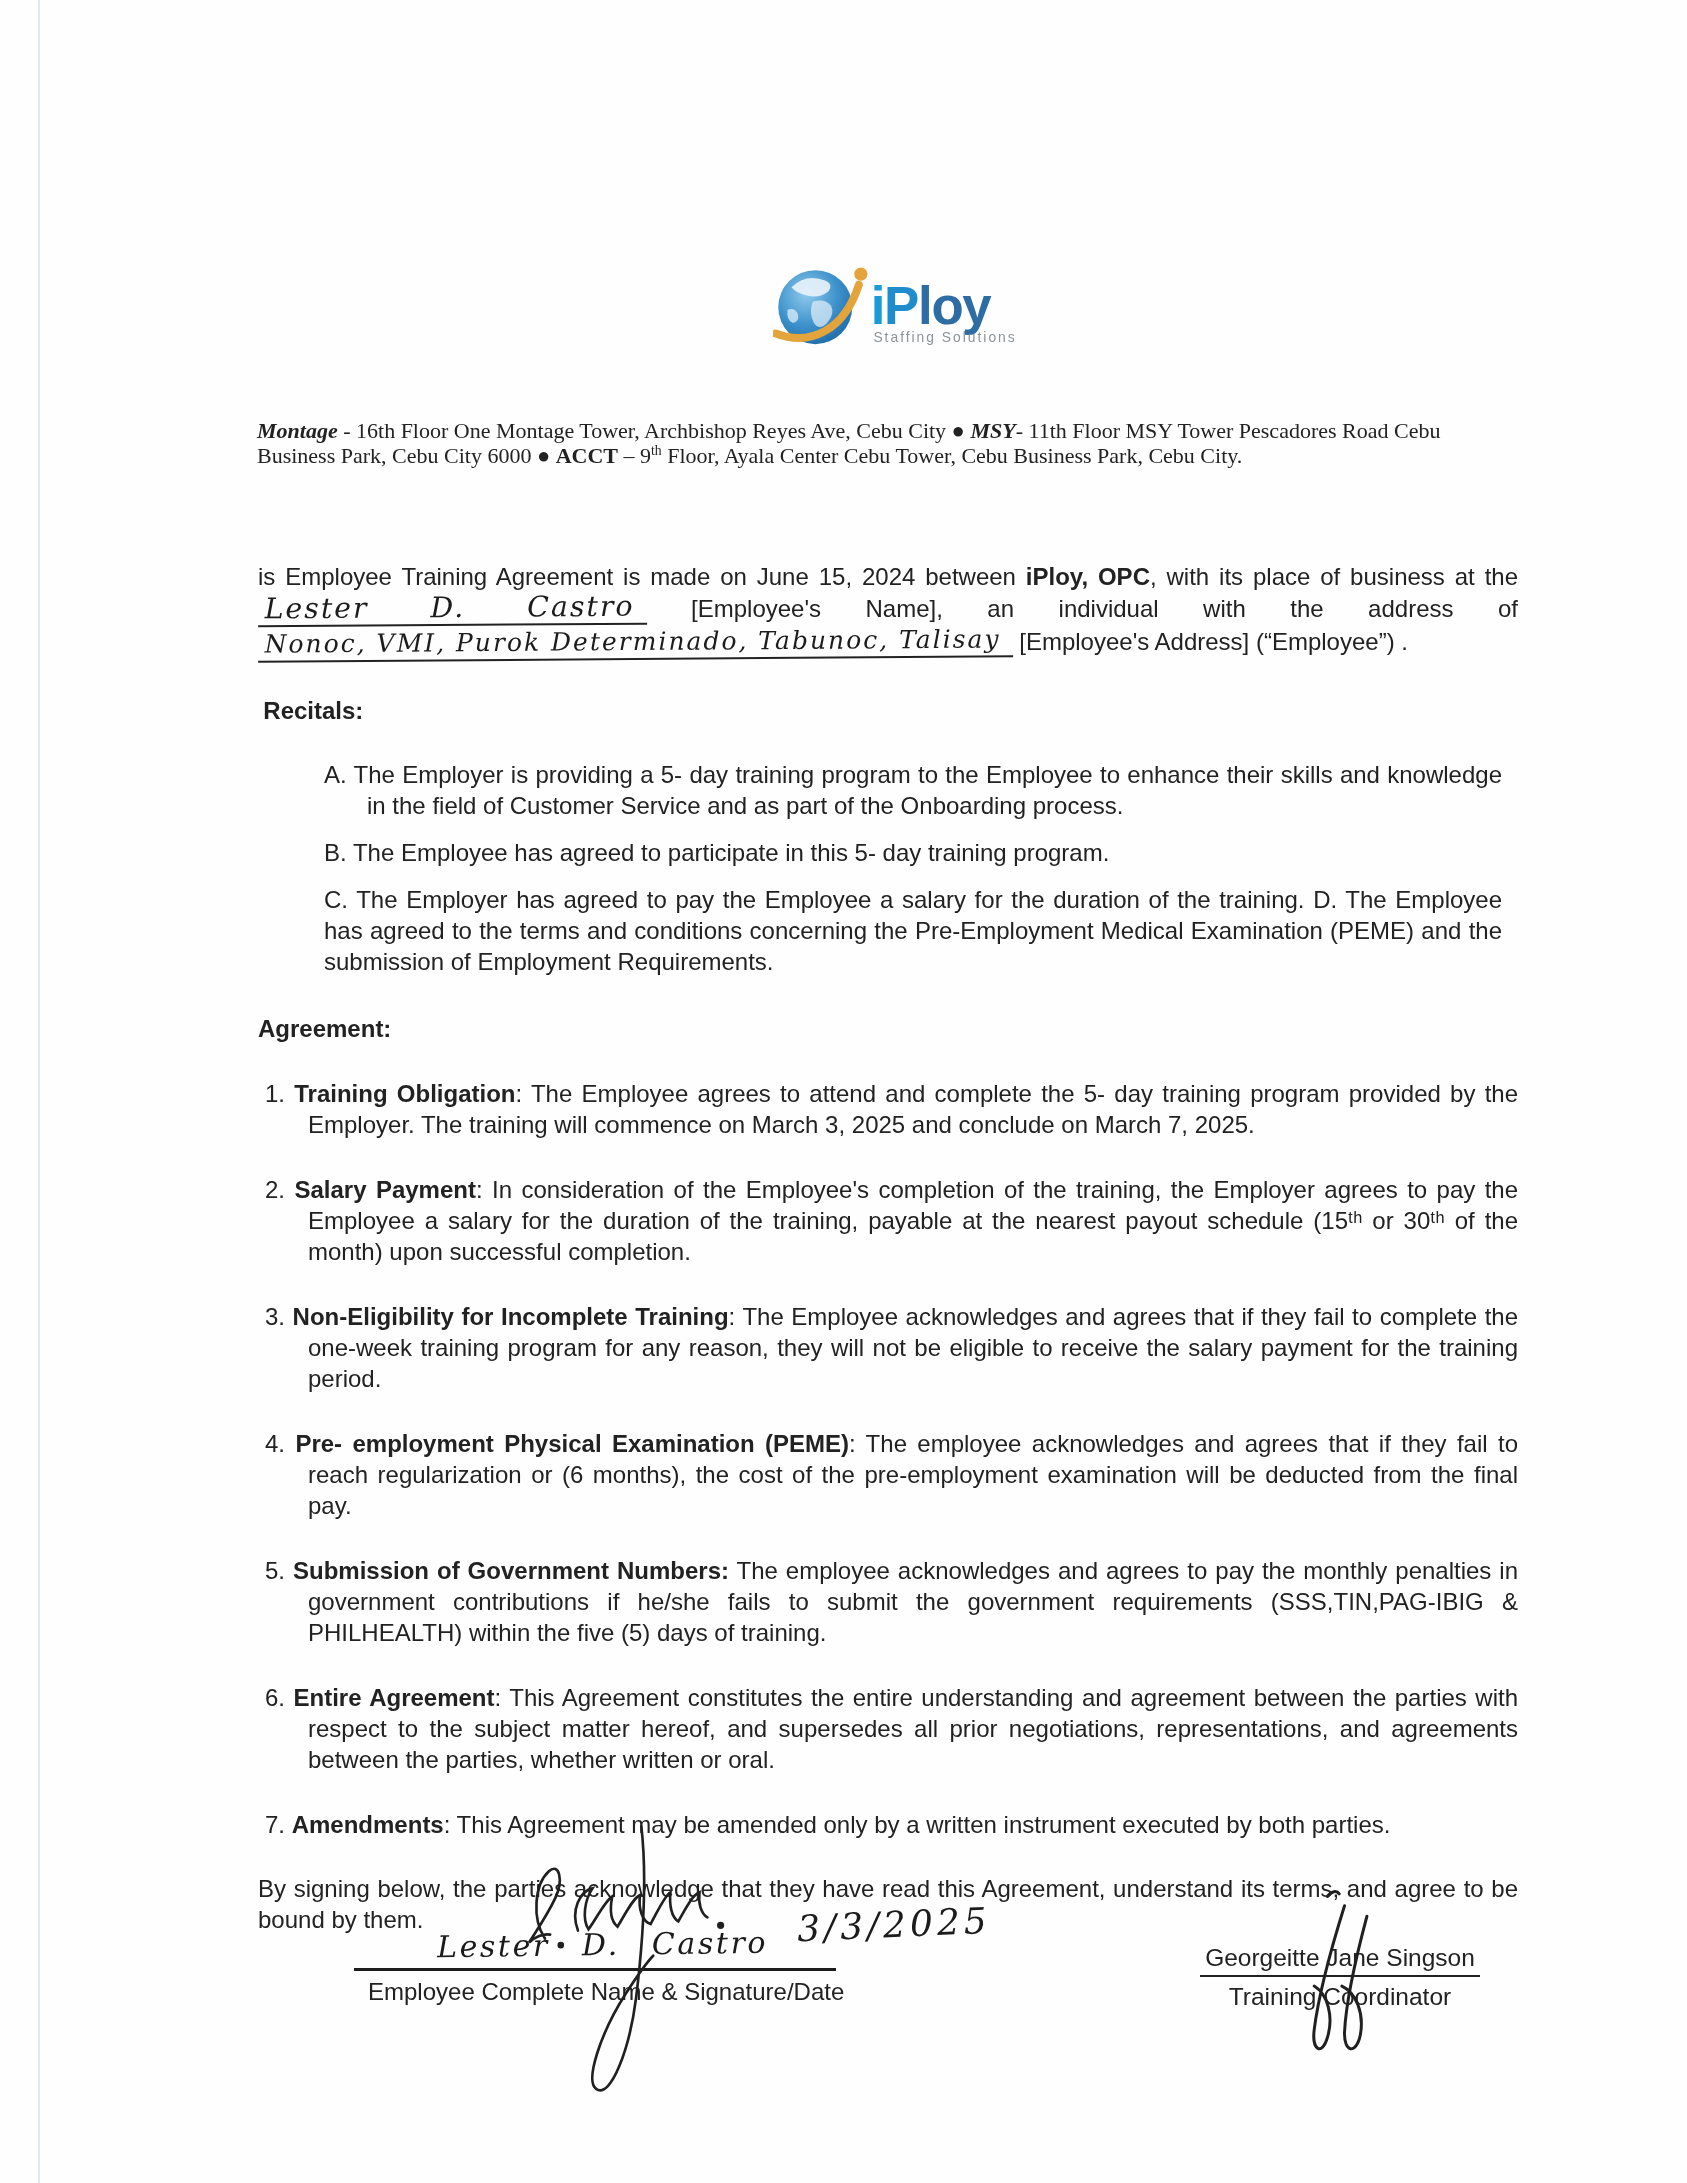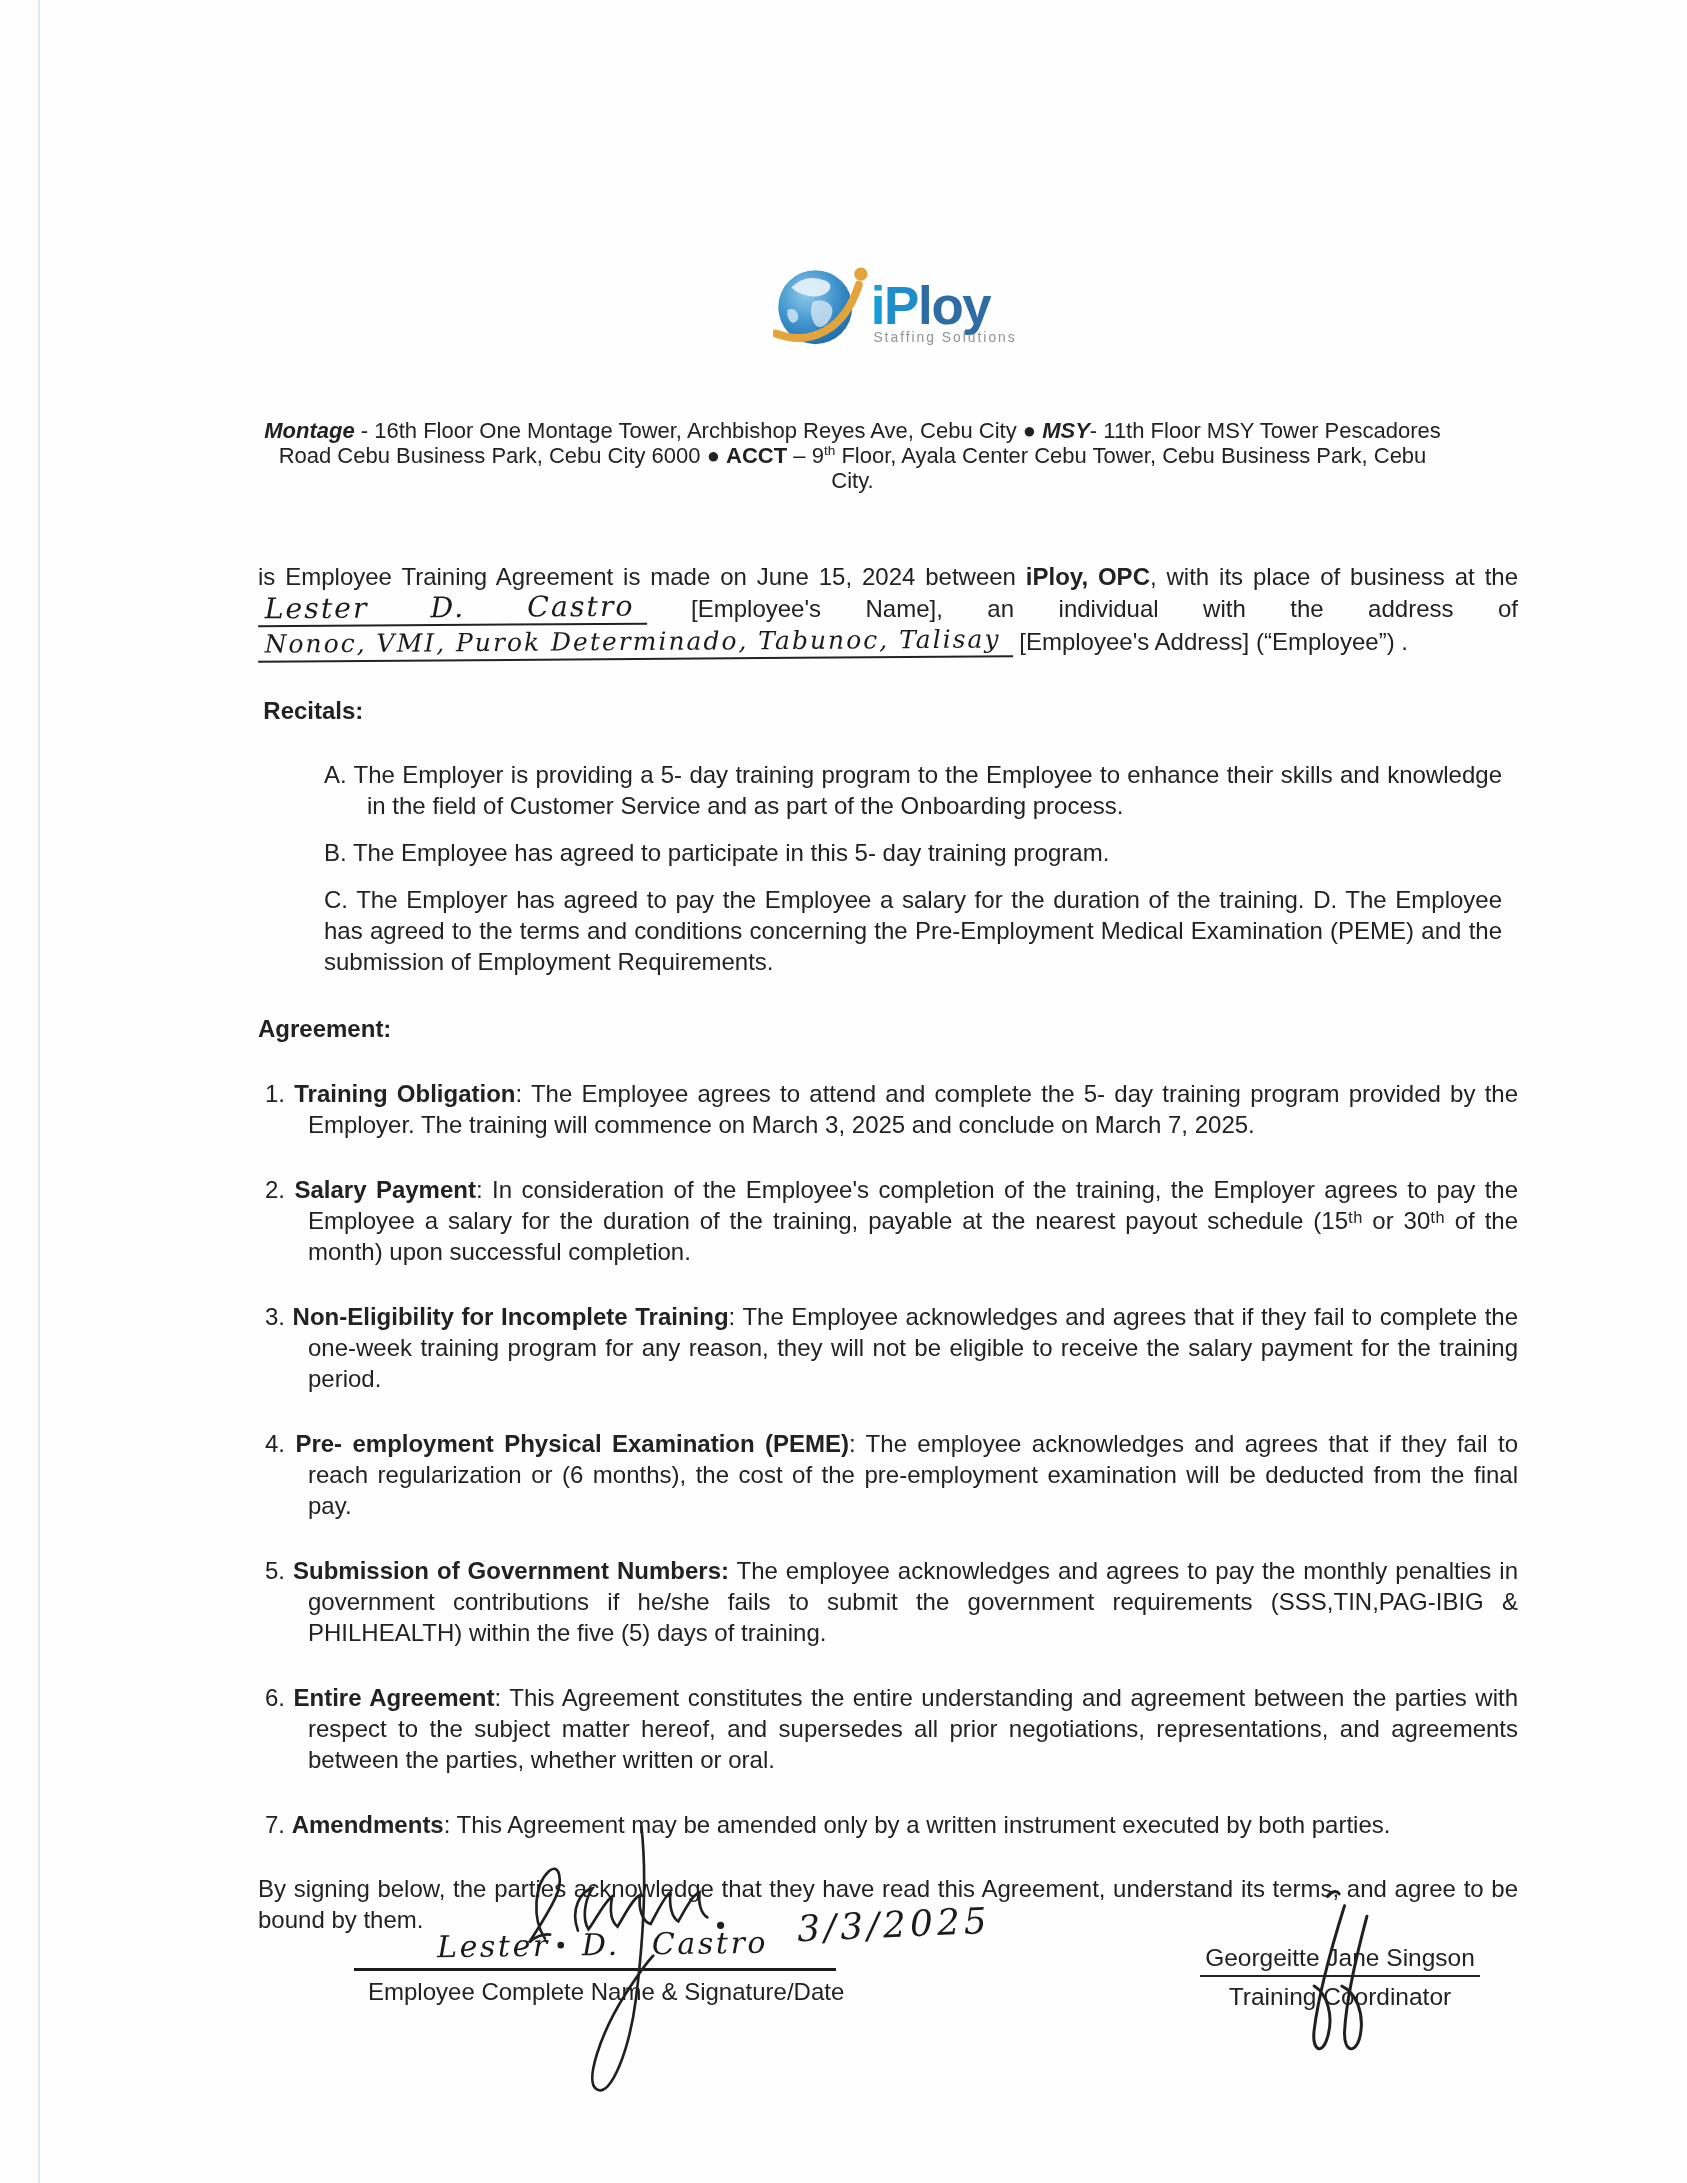--- a/index.html
+++ b/index.html
@@ -12,21 +12,21 @@
     overflow:hidden;
   }
   .scan-edge{position:absolute;left:38px;top:0;width:2px;height:2183px;background:#d9e5ee;opacity:.85;}
 
   
   .logo{position:absolute;top:258px;left:773px;width:251px;height:93px;text-align:right;}
 
   
   .address{
     position:absolute;top:418px;left:257px;width:1191px;
-    text-align:center;font-size:22px;line-height:25px;color:#222;
+    text-align:left;font-size:22px;line-height:25px;color:#222;font-family:Liberation Serif, serif;
   }
   .address .bi{font-weight:bold;font-style:italic;}
   .address .b{font-weight:bold;}
   sup.sp{font-size:0.62em;vertical-align:super;line-height:0;}
 
   
   .content{
     position:absolute;left:258px;top:561px;width:1260px;
     font-size:24px;line-height:31px;color:#222;
     text-align:justify;

